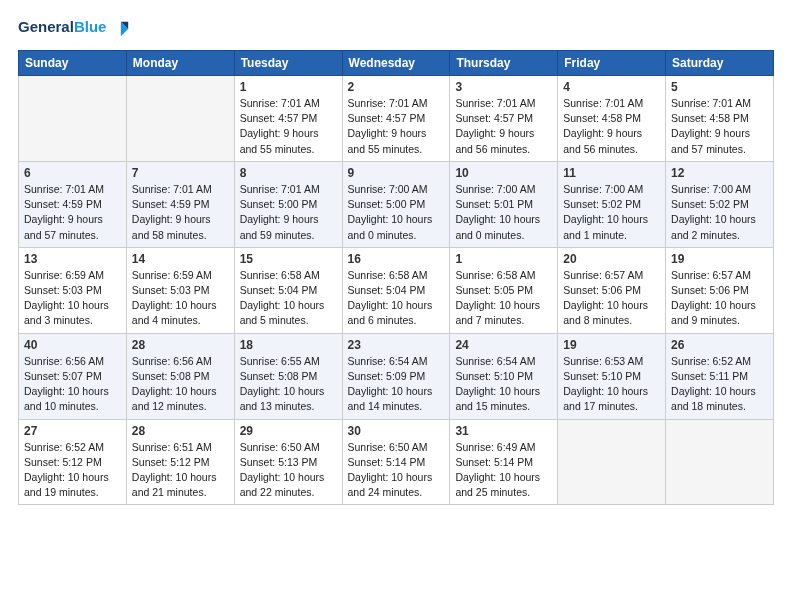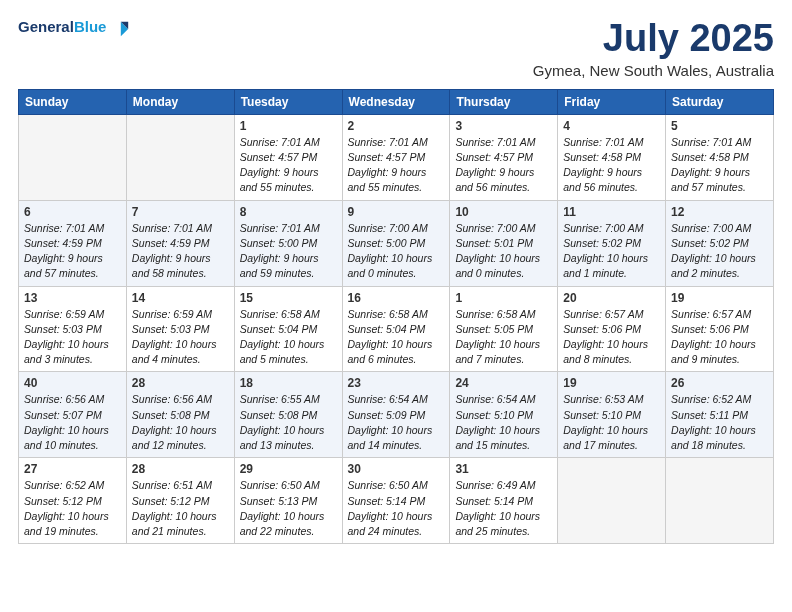--- a/index.html
+++ b/index.html
@@ -86,43 +86,38 @@
     .day-num {
       font-weight: bold;
       font-size: 12px;
       display: block;
       margin-bottom: 2px;
     }
     .day-info {
       font-size: 10.5px;
       line-height: 1.45;
       color: #222;
-      font-style: italic;
     }
   </style>
 </head>
 <body>
 
 <div class="page">
   <div class="header-row">
     <div class="logo">
       <div>
         <div style="display:flex;align-items:flex-start;">
           <span class="logo-text">General<span>Blue</span></span>
           <svg class="logo-icon" viewBox="0 0 24 24">
             <polygon points="14,4 22,12 14,20" fill="#1a9ad7"></polygon>
             <polygon points="14,4 22,4 22,12" fill="#1a3a6b"></polygon>
           </svg>
         </div>
       </div>
     </div>
-    <div class="title-block">
-      <div class="month-title">July 2025</div>
-      <div class="location-title">Gymea, New South Wales, Australia</div>
-    </div>
   </div>
 
   <table class="calendar">
     <thead>
       <tr>
       <th>Sunday</th>
           <th>Monday</th>
           <th>Tuesday</th>
           <th>Wednesday</th>
           <th>Thursday</th>

